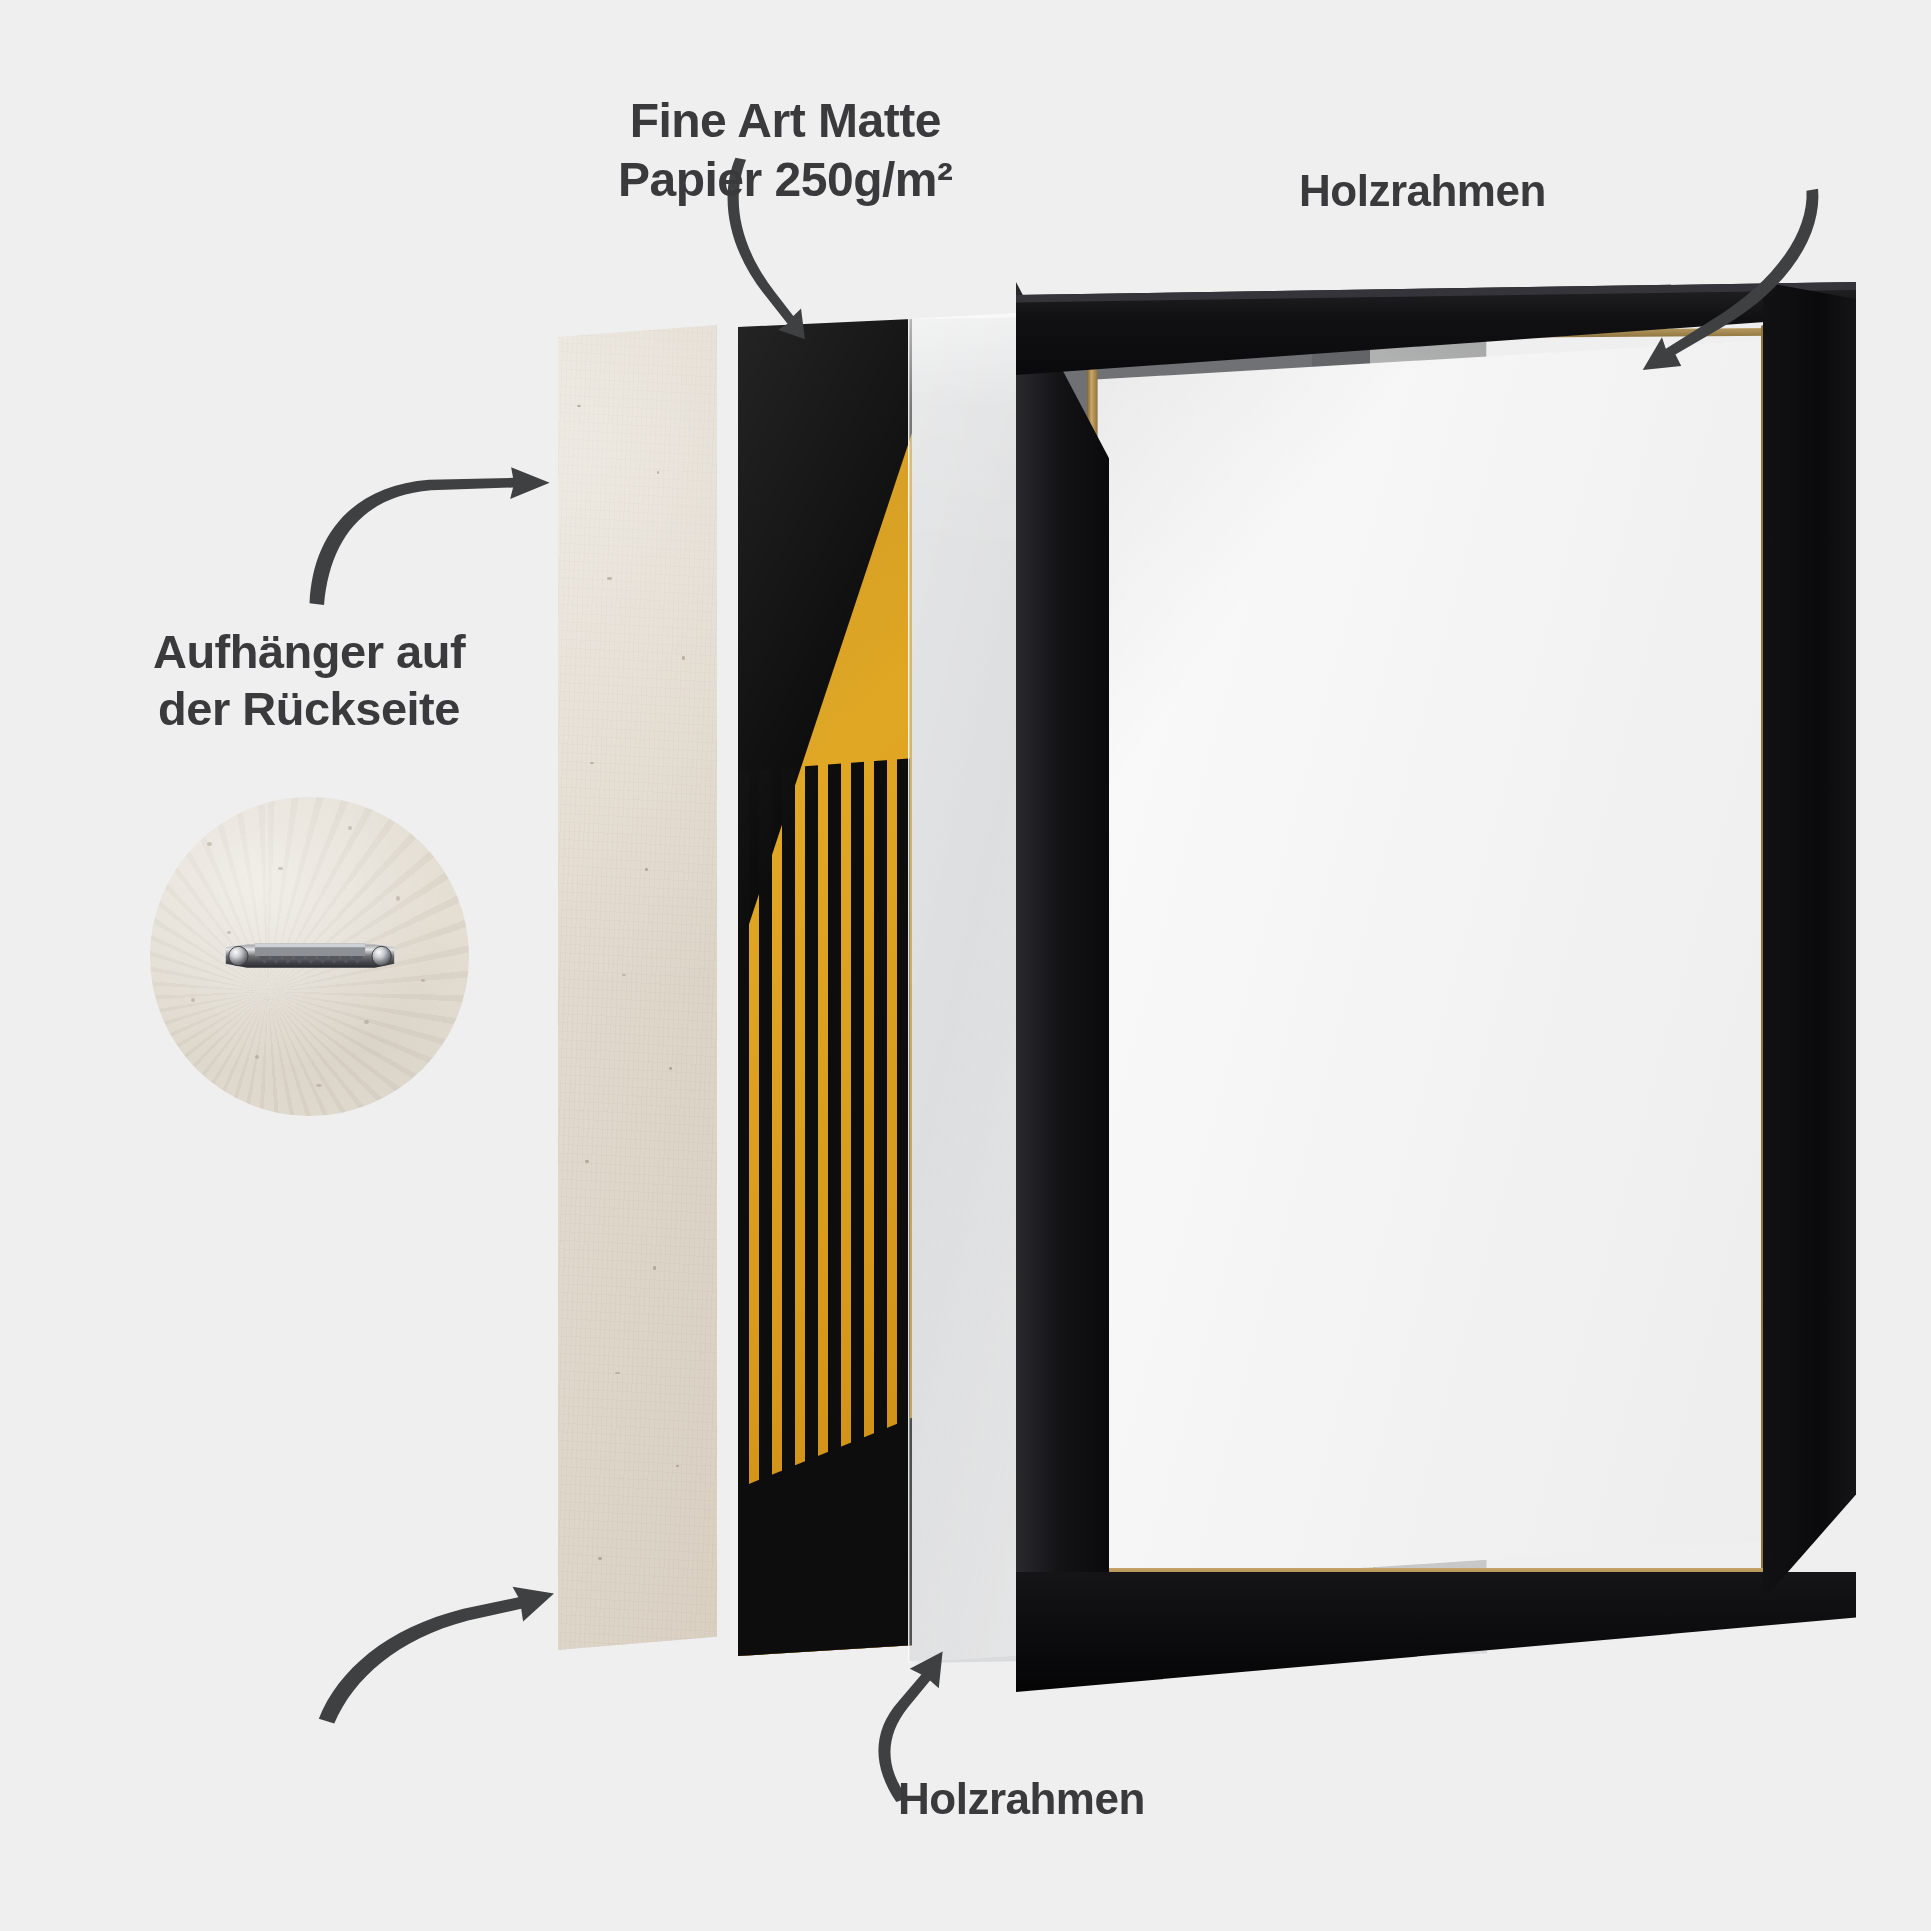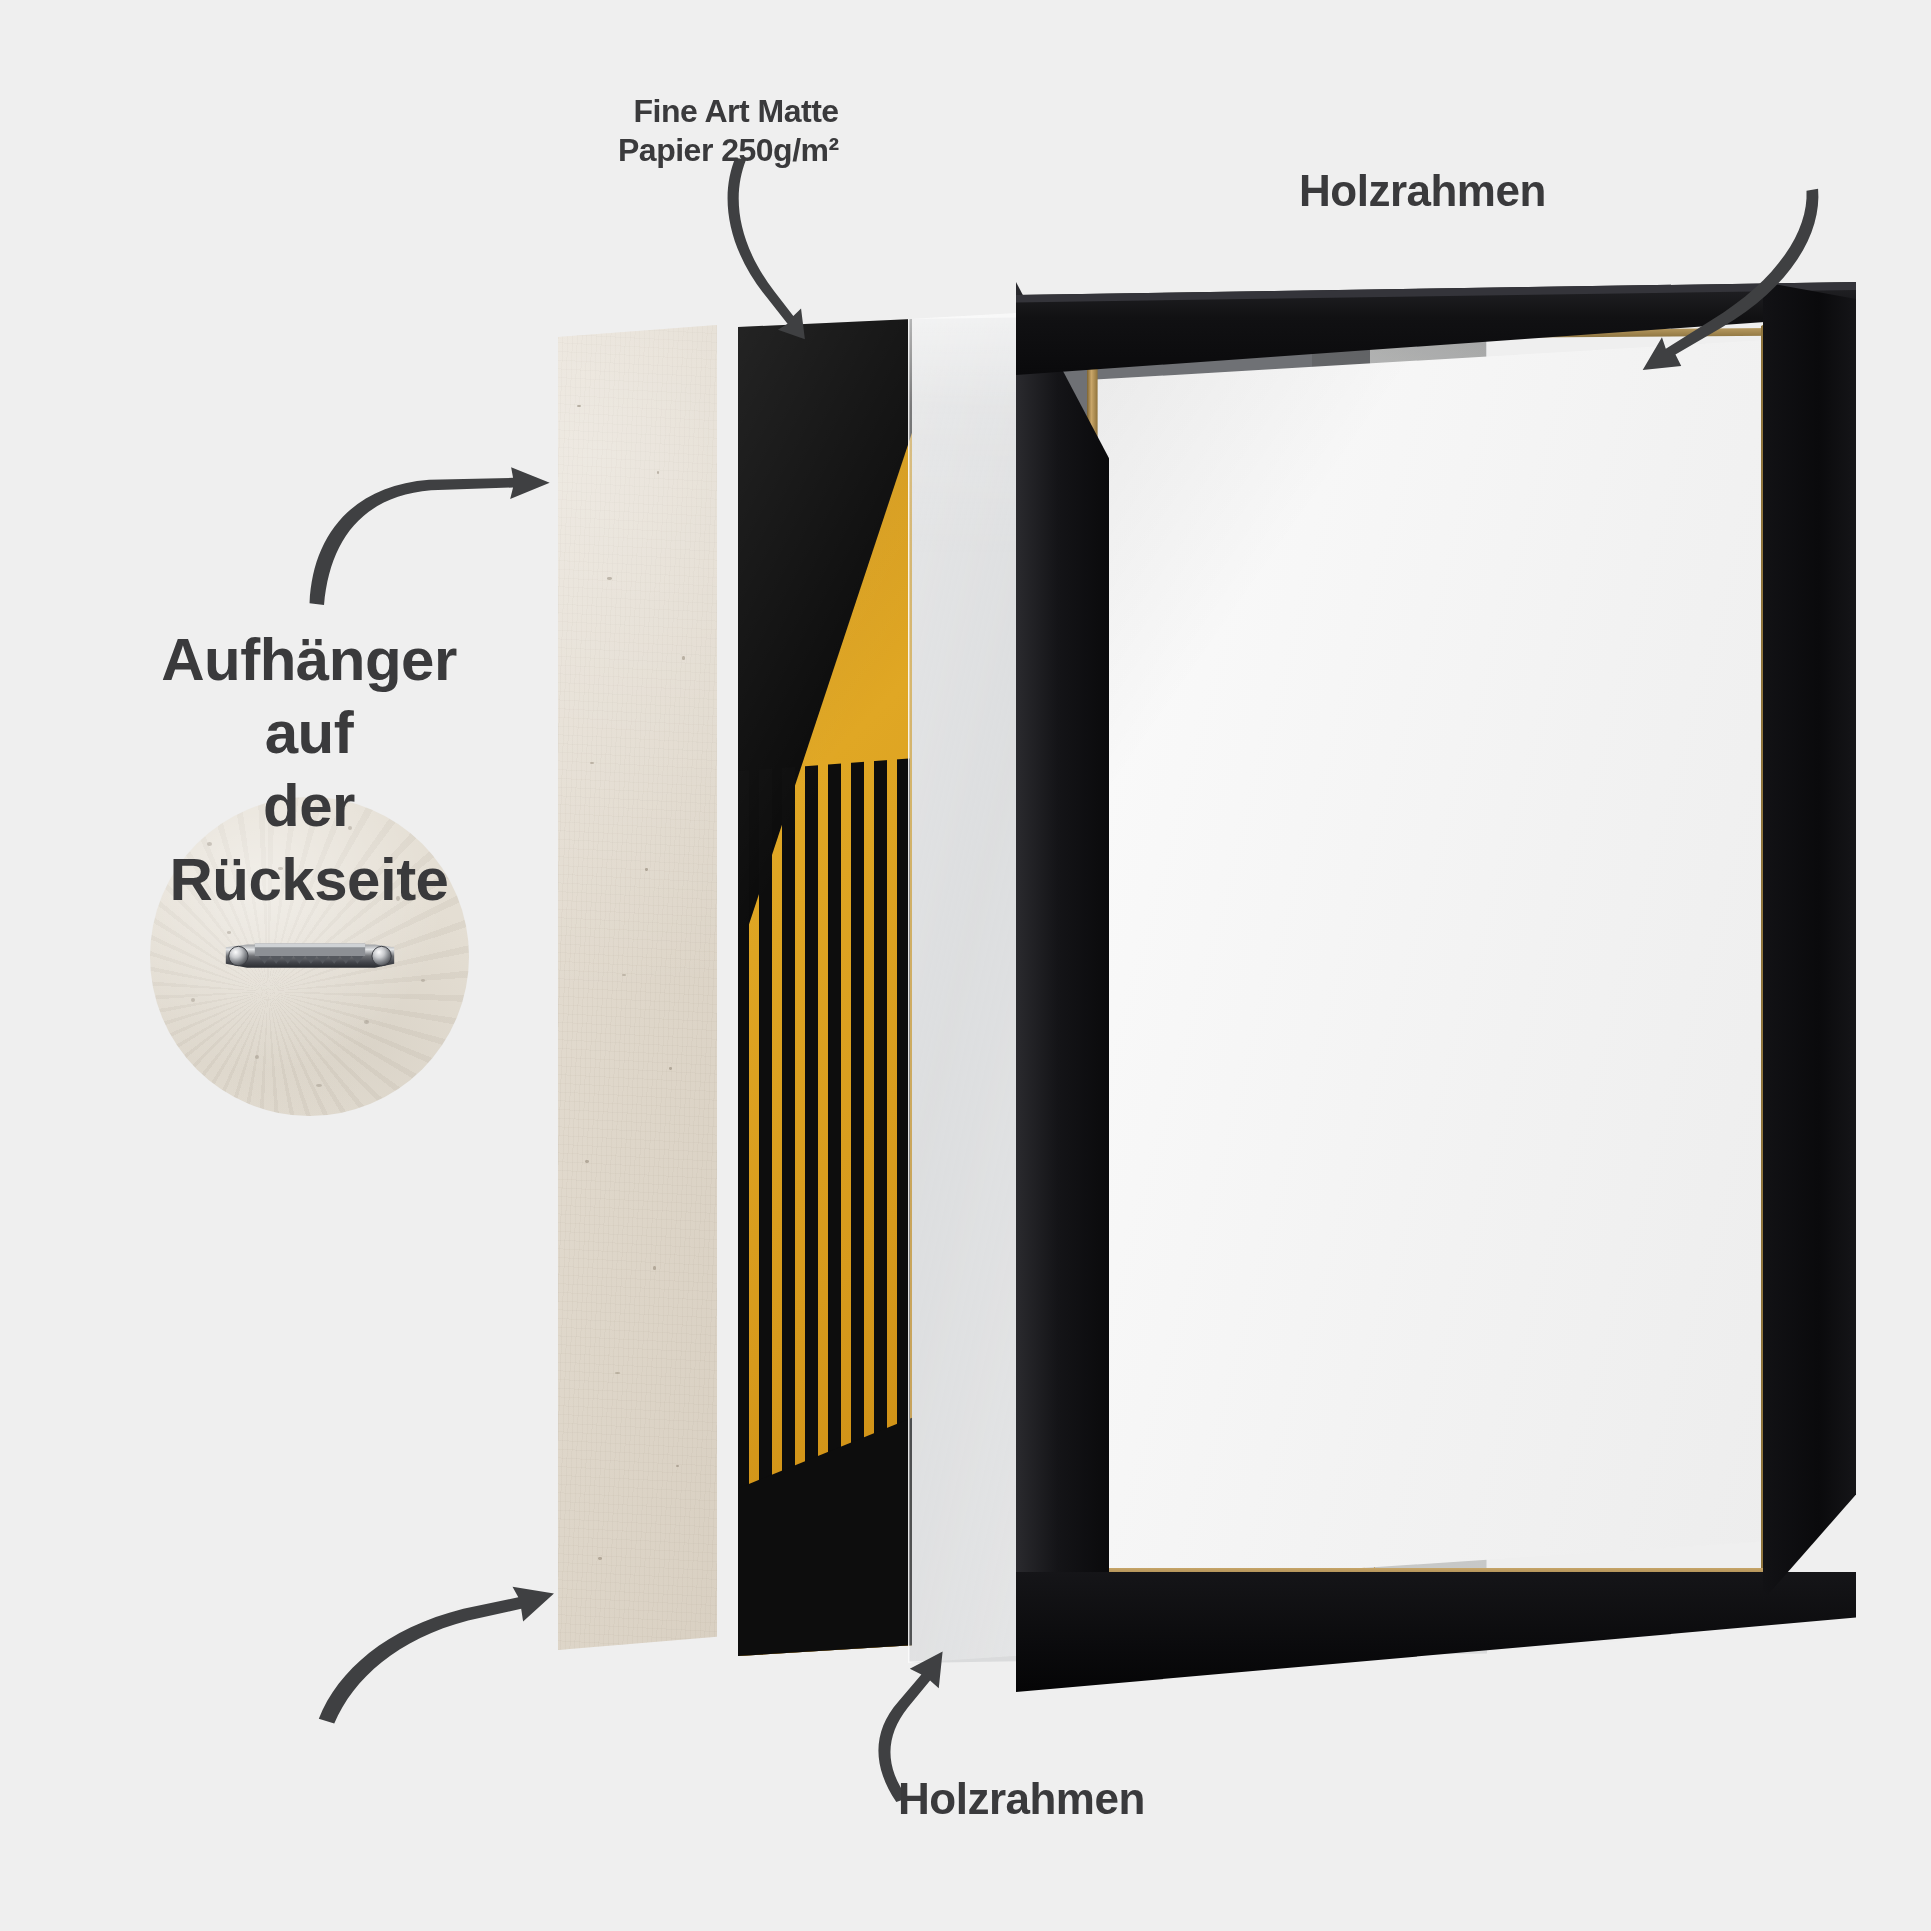--- a/index.html
+++ b/index.html
@@ -14,23 +14,23 @@
 
   
   .label{
     position:absolute;
     color:#3a3a3c;
     font-weight:bold;
     letter-spacing:-0.5px;
     line-height:1.22;
     white-space:pre-line;
   }
-  #lbl-paper{ left:618px; top:92px; font-size:32px; text-align:right;}
+  #lbl-paper{ left:618px; top:92px; font-size:48px; text-align:center;}
   #lbl-frame{ left:1299px; top:164px; font-size:44px;}
-  #lbl-hanger{left:116px; top:623px; font-size:60px; text-align:center; width:386px;}
+  #lbl-hanger{left:116px; top:623px; font-size:47px; text-align:center; width:386px;}
   #lbl-acryl{ left:898px; top:1772px; font-size:44px;}
   #lbl-pappe{ left:150px; top:1719px; font-size:44px; text-align:center; width:290px;}
 
   
   .arrow{position:absolute;fill:#3f4042;}
 
   
   #hanger-circle{
     position:absolute;left:150px;top:797px;width:319px;height:319px;
     border-radius:50%;

